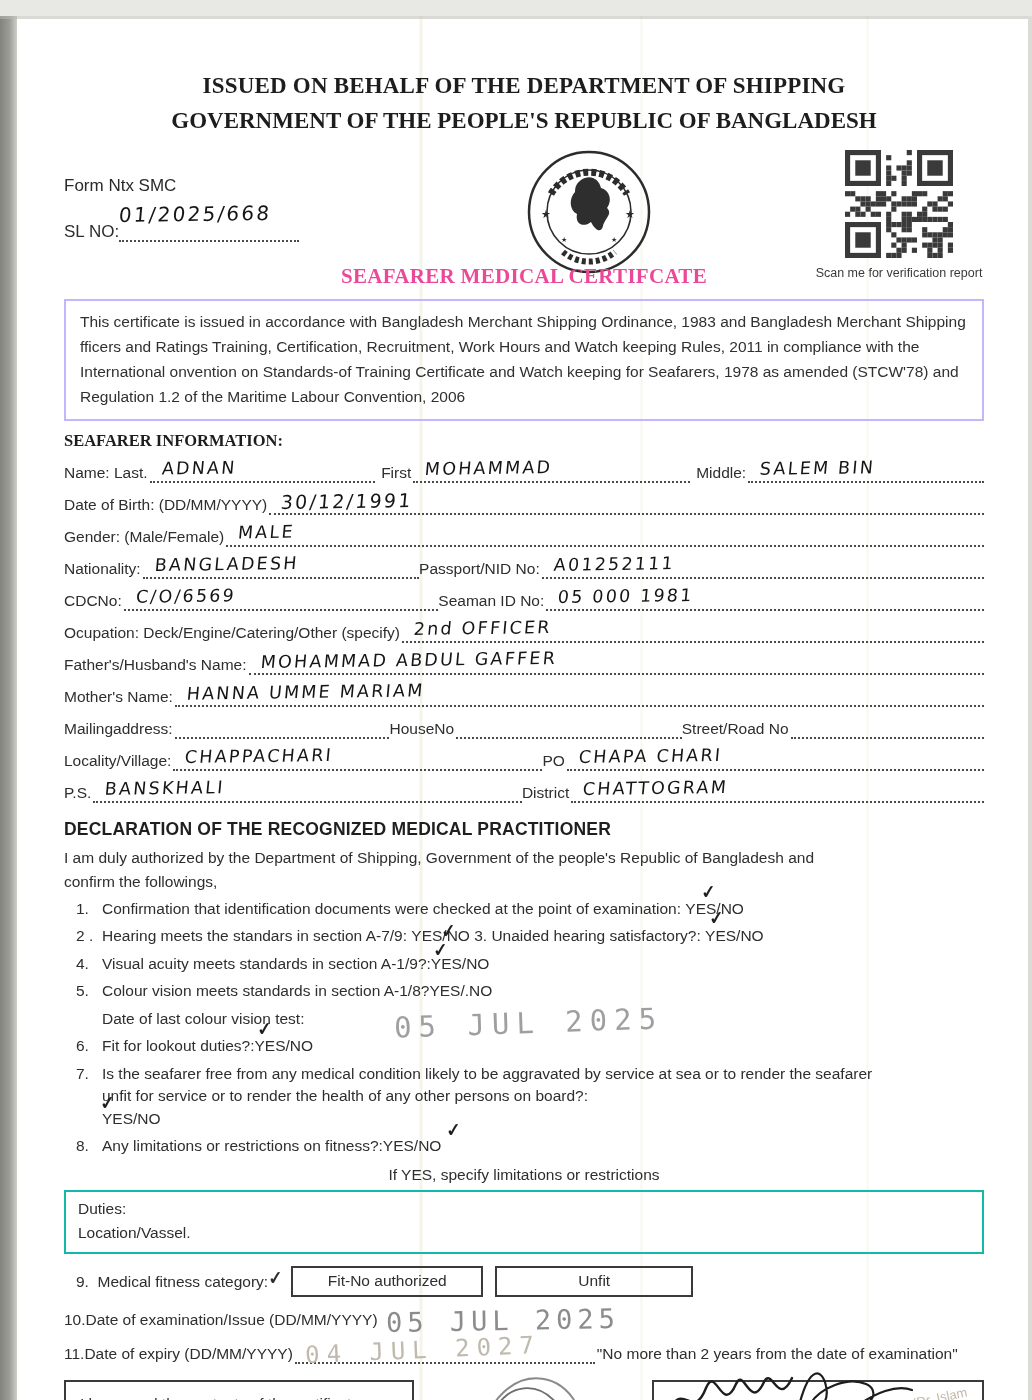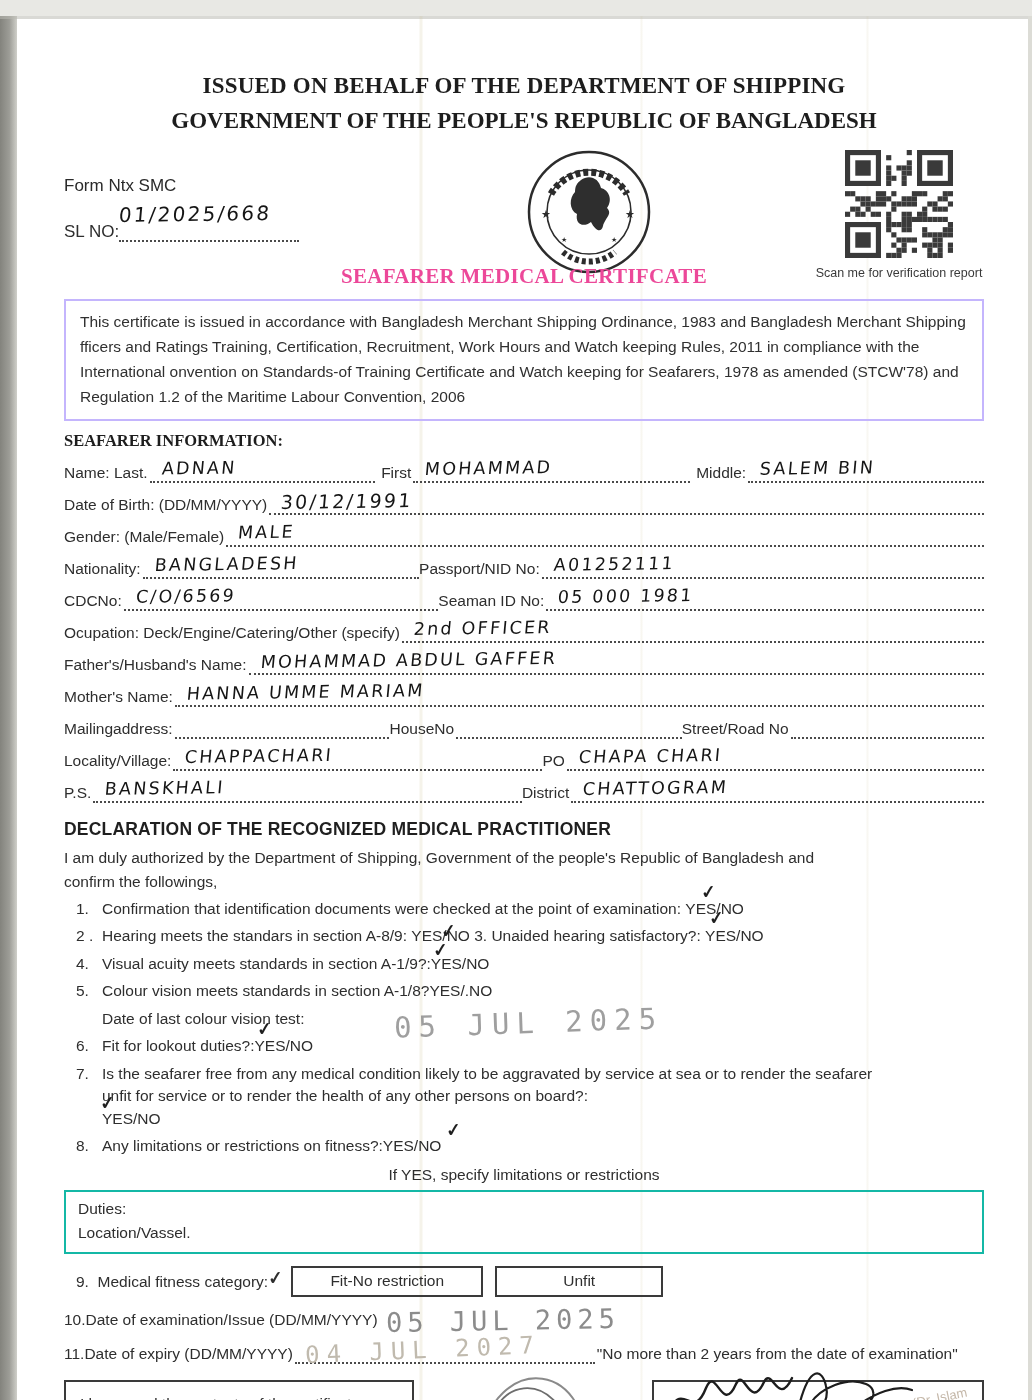--- a/index.html
+++ b/index.html
@@ -75,21 +75,21 @@
 
   .ifyes { text-align:center; margin-top:8px; font-size:15.5px; color:#2e2e2e; }
   .lim-box { margin-top:6px; border:2px solid #14b8a6; padding:5px 12px 7px; }
   .lim-box div { font-size:15.5px; line-height:1.55; color:#2e2e2e; }
 
   .cat-row { display:flex; align-items:center; margin-top:12px; font-size:15.5px; }
   .cat-label { white-space:nowrap; padding-left:12px; }
   .cat-box { border:2px solid #3a3a3a; text-align:center; padding:4px 4px 5px; font-size:15.5px; color:#2e2e2e; }
   .cat-1 { width:192px; margin-left:8px; }
   .cat-2 { width:256px; margin-left:28px; }
-  .cat-3 { width:168px; margin-left:12px; }
+  .cat-3 { width:198px; margin-left:12px; }
 
   .date-row { margin-top:8px; font-size:15.5px; display:flex; align-items:center; }
   .exp-dots { position:relative; display:inline-block; width:300px; height:20px; border-bottom:2px dotted #4a4a4a; margin:0 2px; }
   .exp-note { white-space:nowrap; }
 
   .foot { display:flex; margin-top:16px; align-items:flex-start; }
   .consent-box { width:350px; border:2px solid #3a3a3a; padding:10px 14px 12px; font-size:15.5px; line-height:1.5; }
   .stamp-col { flex:1; display:flex; justify-content:center; position:relative; }
   .official-stamp { position:relative; width:160px; height:150px; margin-top:-8px; }
   .sign-box { width:332px; border:2px solid #3a3a3a; position:relative; height:80px; }
@@ -398,21 +398,21 @@
       <div>confirm the followings,</div>
     </div>
 
     <div class="ditem">
       <span class="dnum">1.</span>
       <span class="dbody"><span>Confirmation that identification documents were checked at the point of examination: </span><span class="yn"><span>YES/NO</span><span class="chk chk-a">✓</span></span></span>
     </div>
 
     <div class="ditem">
       <span class="dnum">2 .</span>
-      <span class="dbody"><span>Hearing meets the standars in section A-8/9: </span><span class="yn"><span>YES/NO</span><span class="chk chk-b">✓</span></span><span> 3. Unaided hearing satisfactory?: </span><span class="yn"><span>YES/NO</span><span class="chk chk-c">✓</span></span></span>
+      <span class="dbody"><span>Hearing meets the standars in section A-7/9: </span><span class="yn"><span>YES/NO</span><span class="chk chk-b">✓</span></span><span> 3. Unaided hearing satisfactory?: </span><span class="yn"><span>YES/NO</span><span class="chk chk-c">✓</span></span></span>
     </div>
 
     <div class="ditem">
       <span class="dnum">4.</span>
       <span class="dbody"><span>Visual acuity meets standards in section A-1/9?:</span><span class="yn"><span>YES/NO</span><span class="chk chk-d">✓</span></span></span>
     </div>
 
     <div class="ditem">
       <span class="dnum">5.</span>
       <span class="dbody"><span>Colour vision meets standards in section A-1/8?</span><span class="yn"><span>YES/.NO</span></span></span>
@@ -446,21 +446,21 @@
 
     <div class="ifyes">If YES, specify limitations or restrictions</div>
 
     <div class="lim-box">
       <div>Duties:</div>
       <div>Location/Vassel.</div>
     </div>
 
     <div class="cat-row">
       <span class="cat-label"><span>9.</span>&nbsp;&nbsp;<span>Medical fitness category:</span><span class="chk-i">✓</span></span>
-      <span class="cat-box cat-1">Fit-No restriction</span>
+      <span class="cat-box cat-1">Fit-No authorized</span>
       <span class="cat-box cat-3">Unfit</span>
     </div>
 
     <div class="date-row">
       <span>10.Date of examination/Issue (DD/MM/YYYY)</span>
       <span class="stamp stamp-exam">05 JUL 2025</span>
     </div>
 
     <div class="date-row">
       <span>11.Date of expiry (DD/MM/YYYY)</span>

